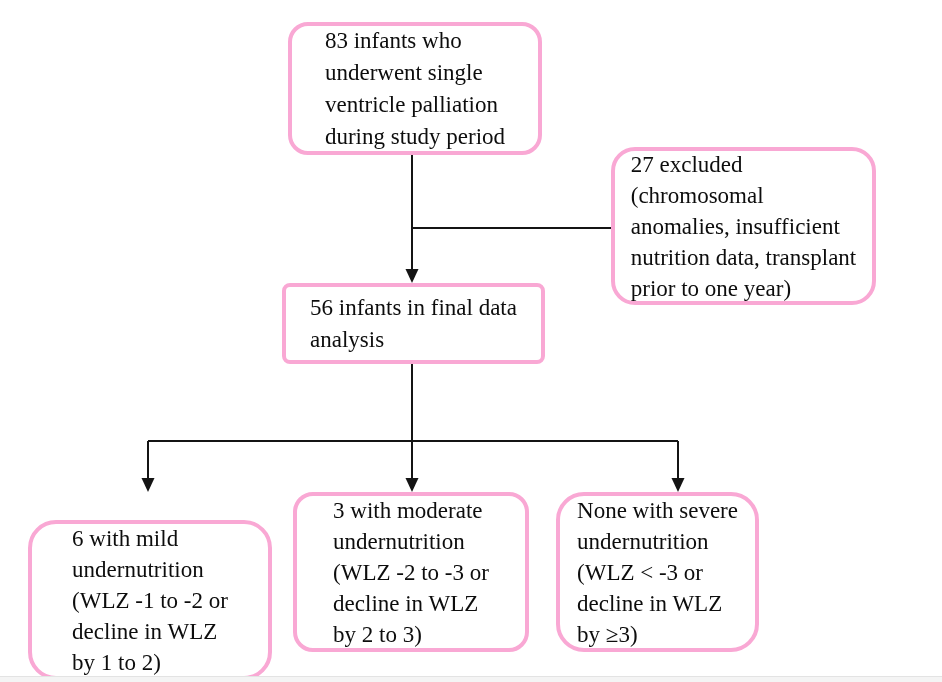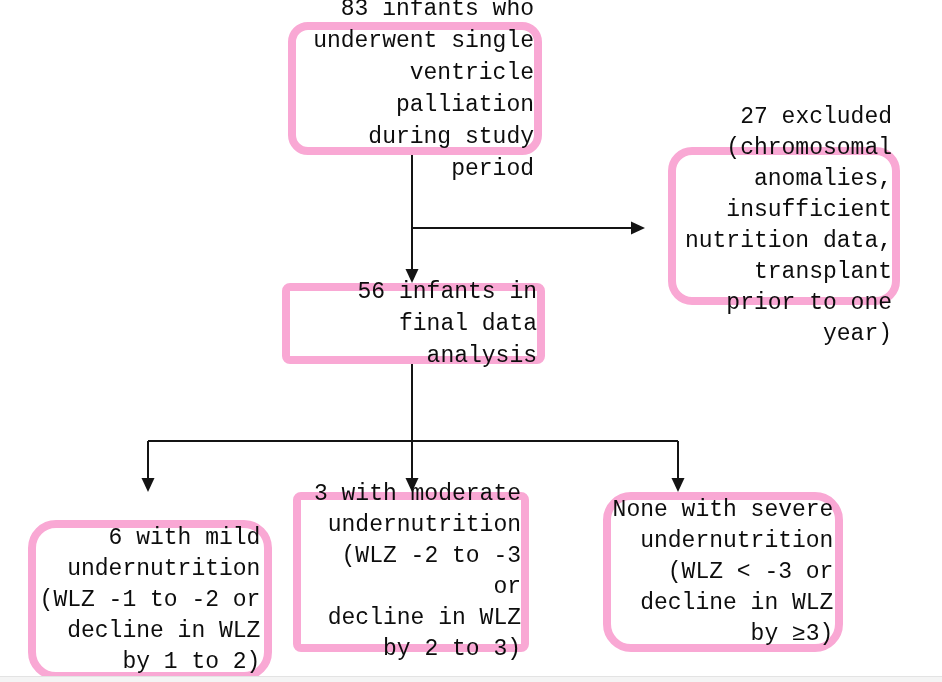--- a/index.html
+++ b/index.html
@@ -10,36 +10,35 @@
     position: relative; overflow: hidden;
   }
   .canvas {
     position: absolute; left: 0; top: 0;
     width: 942px; height: 682px;
     background: #ffffff;
   }
   .flow-box {
     position: absolute;
     background: #ffffff;
-    border: 8px solid #f9a8d4;
+    border: 4px solid #f9a8d4;
     display: flex; align-items: center; justify-content: center;
-    text-align: right;
+    text-align: left;
     color: #0d0d0d;
     font-size: 23px;
     line-height: 31px;
     white-space: pre-line;
     z-index: 2;
-    font-family: Liberation Mono, monospace;
   }
   #box-initial   { left: 288px; top: 22px;  width: 254px; height: 133px; border-radius: 20px; line-height: 32px; }
-  #box-excluded  { left: 668px; top: 147px; width: 232px; height: 158px; border-radius: 24px; }
+  #box-excluded  { left: 611px; top: 147px; width: 265px; height: 158px; border-radius: 24px; }
   #box-final     { left: 282px; top: 283px; width: 263px; height: 81px;  border-radius: 8px; line-height: 32px; }
   #box-mild      { left: 28px;  top: 492px; width: 244px; height: 160px; border-radius: 28px; margin-top: 28px; }
-  #box-moderate  { left: 293px; top: 492px; width: 236px; height: 160px; border-radius: 8px; }
-  #box-severe    { left: 556px; top: 492px; width: 240px; height: 160px; border-radius: 28px; margin-left: 47px; }
+  #box-moderate  { left: 293px; top: 492px; width: 236px; height: 160px; border-radius: 20px; }
+  #box-severe    { left: 556px; top: 492px; width: 203px; height: 160px; border-radius: 28px; }
   svg.connectors {
     position: absolute; left: 0; top: 0; z-index: 1;
     pointer-events: none;
   }
   .bottom-rule {
     position: absolute; left: 0; bottom: 0;
     width: 942px; height: 6px;
     background: #f4f4f4;
     border-top: 1px solid #e3e3e3;
     z-index: 3;

